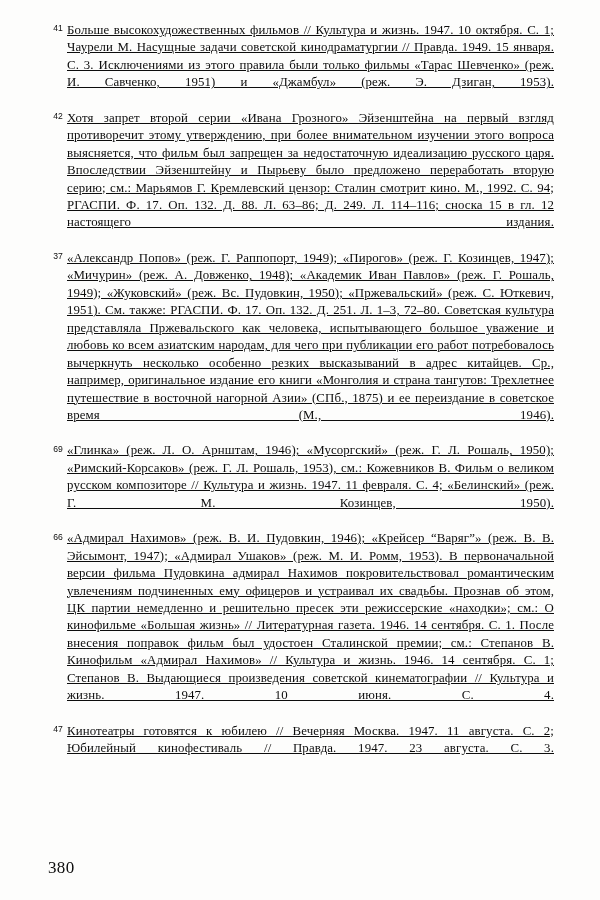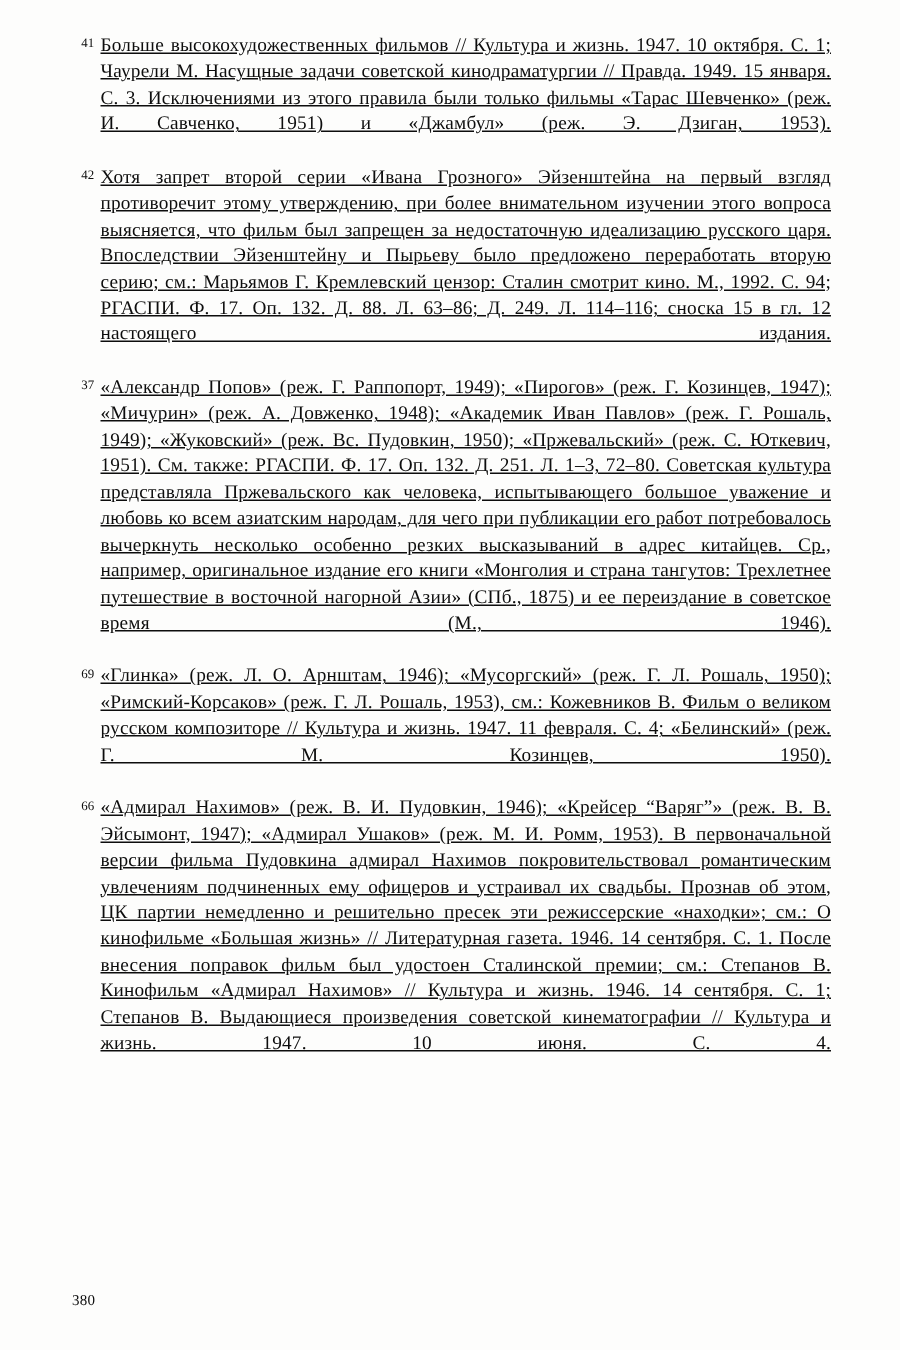--- a/index.html
+++ b/index.html
@@ -51,40 +51,40 @@
 
   .note-num {
     position: absolute;
     left: 0;
     top: 0.4px;
     width: 15px;
     text-align: right;
     font-size: 8.6px;
     line-height: 12px;
     vertical-align: super;
-    font-family: Liberation Serif, serif;
+    font-family: Liberation Sans, sans-serif;
   }
 
   .note-text {
     display: block;
     text-decoration: underline;
   }
 
   
   .note-text::after {
     content: "";
     display: inline-block;
     width: 100%;
   }
 
   .page-number {
     position: absolute;
     left: 48px;
     top: 860px;
-    font-size: 10px;
+    font-size: 17px;
     line-height: 16px;
     letter-spacing: 0.02em;
   }
 </style>
 </head>
 <body>
 
 <div class="page">
 
   <div class="notes-block">
@@ -108,19 +108,23 @@
       <sup class="note-num">69</sup>
         <span class="note-text">«Глинка» (реж. Л. О. Арнштам, 1946); «Мусоргский» (реж. Г. Л. Рошаль, 1950); «Римский-Корсаков» (реж. Г. Л. Рошаль, 1953), см.: Кожевников В. Фильм о великом русском композиторе // Культура и жизнь. 1947. 11 февраля. С. 4; «Белинский» (реж. Г. М. Козинцев, 1950).</span>
     </p>
 
     <p class="note">
       <sup class="note-num">66</sup>
         <span class="note-text">«Адмирал Нахимов» (реж. В. И. Пудовкин, 1946); «Крейсер “Варяг”» (реж. В. В. Эйсымонт, 1947); «Адмирал Ушаков» (реж. М. И. Ромм, 1953). В первоначальной версии фильма Пудовкина адмирал Нахимов покровительствовал романтическим увлечениям подчиненных ему офицеров и устраивал их свадьбы. Прознав об этом, ЦК партии немедленно и решительно пресек эти режиссерские «находки»; см.: О кинофильме «Большая жизнь» // Литературная газета. 1946. 14 сентября. С. 1. После внесения поправок фильм был удостоен Сталинской премии; см.: Степанов В. Кинофильм «Адмирал Нахимов» // Культура и жизнь. 1946. 14 сентября. С. 1; Степанов В. Выдающиеся произведения советской кинематографии // Культура и жизнь. 1947. 10 июня. С. 4.</span>
     </p>
 
 
+    <p class="note">
+      <sup class="note-num">47</sup>
+        <span class="note-text">Кинотеатры готовятся к юбилею // Вечерняя Москва. 1947. 11 августа. С. 2; Юбилейный кинофестиваль // Правда. 1947. 23 августа. С. 3.</span>
+    </p>
 
 
   </div>
 
   <div class="page-number">380</div>
 
 </div>
 
 </body></html>

